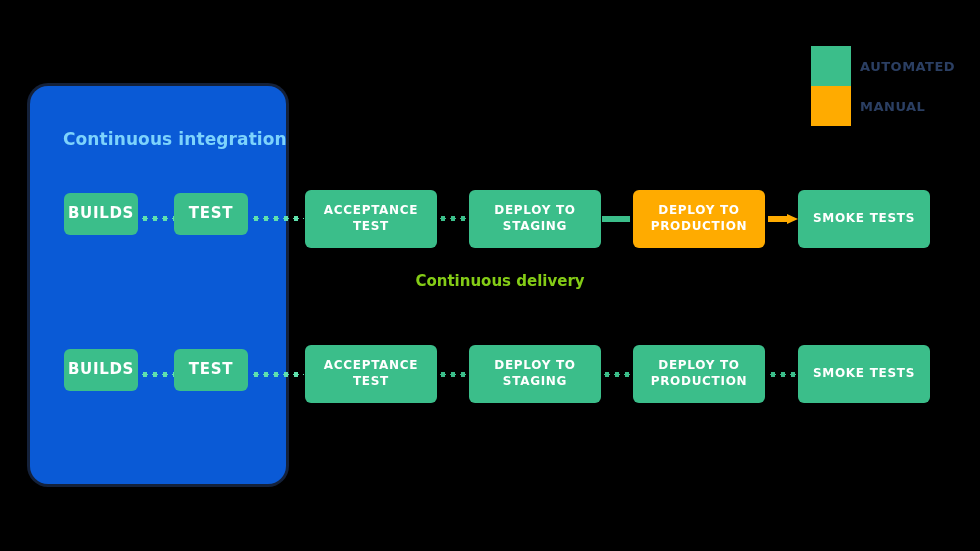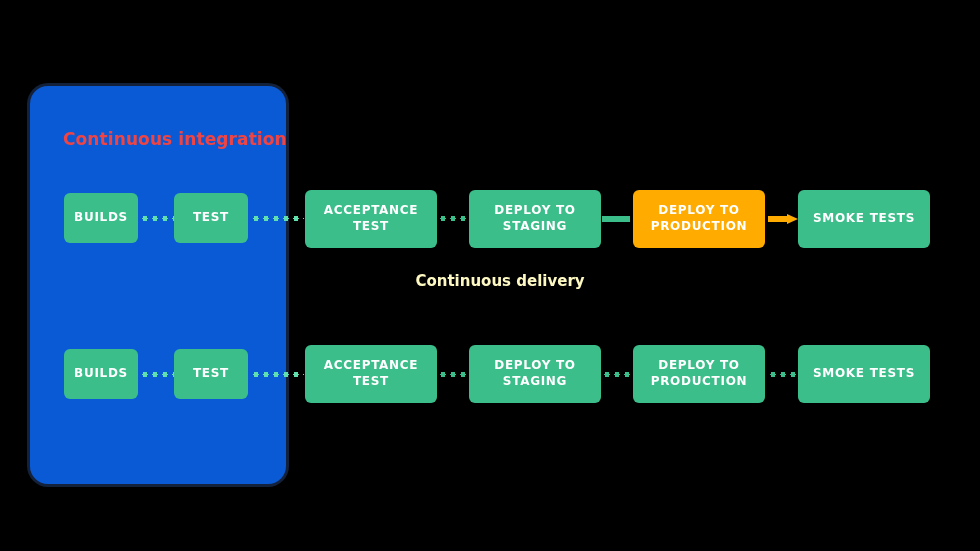--- a/index.html
+++ b/index.html
@@ -34,21 +34,21 @@
     border-radius: 18px;
     box-shadow: 0 0 0 3px #14213a;
   }
   .ci-title {
     position: absolute;
     left: 63px;
     top: 129px;
     width: 220px;
     font-size: 17px;
     font-weight: bold;
-    color: #ef4444;
+    color: #7dd3fc;
     letter-spacing: 0.1px;
     white-space: nowrap;
   }
 
   
   .node {
     position: absolute;
     display: flex;
     align-items: center;
     justify-content: center;
@@ -60,22 +60,22 @@
     line-height: 1.32;
     box-sizing: border-box;
     padding: 2px 6px;
   }
   .node.green  { background: #3BBE8A; }
   .node.orange { background: #FFAB00; }
 
   
   .node.sm {
     width: 74px;
-    height: 50px;
-    font-size: 12px;
+    height: 42px;
+    font-size: 15px;
   }
   
   .node.lg {
     width: 132px;
     height: 58px;
     font-size: 12px;
   }
 
   
   .dots {
@@ -115,21 +115,21 @@
     position: absolute;
     height: 6px;
     background: #3BBE8A;
   }
 
   
   .caption {
     position: absolute;
     font-size: 15px;
     font-weight: bold;
-    color: #fef9c3;
+    color: #84cc16;
     white-space: nowrap;
     text-align: center;
   }
 
   
   .legend { position: absolute; left: 811px; top: 46px; }
   .legend-row {
     position: relative;
     display: flex;
     align-items: center;
@@ -226,14 +226,24 @@
 
   <div class="node green lg" style="left:633px; top:345px;">
     <span class="multiline">DEPLOY TO<br>PRODUCTION</span>
   </div>
 
   <div class="node green lg" style="left:798px; top:345px;">
     <span class="multiline">SMOKE TESTS</span>
   </div>
 
 
+  <div class="legend">
+    <div class="legend-row">
+      <div class="legend-swatch green"></div>
+      <div class="legend-label">AUTOMATED</div>
+    </div>
+    <div class="legend-row">
+      <div class="legend-swatch orange"></div>
+      <div class="legend-label">MANUAL</div>
+    </div>
+  </div>
 
 </div>
 
 </body></html>

